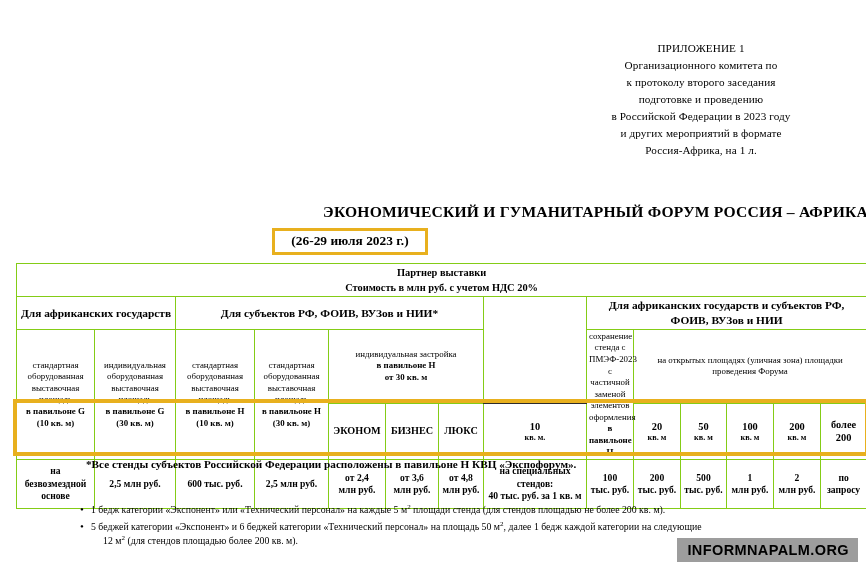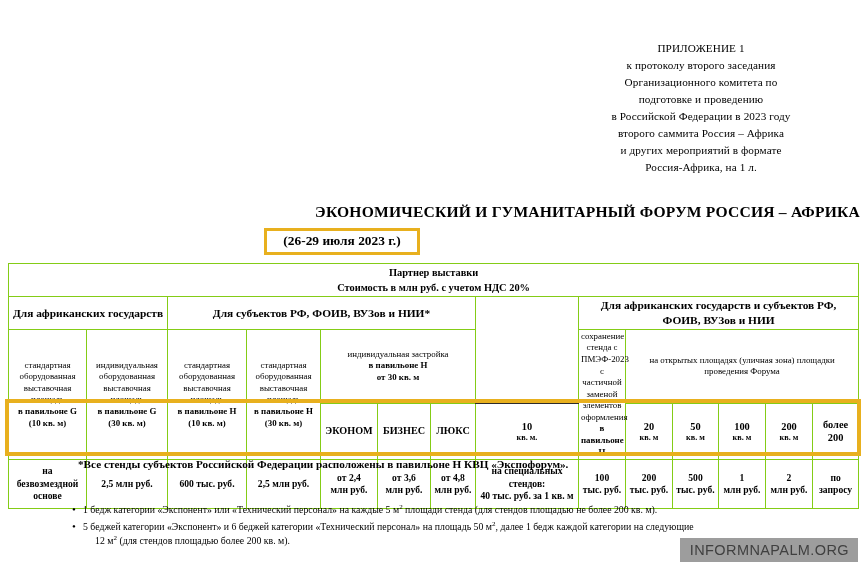--- a/index.html
+++ b/index.html
@@ -4,21 +4,21 @@
 <style>
   html,body{margin:0;padding:0;}
   body{
     width:866px;height:567px;
     background:#ffffff;
     font-family:"Liberation Serif", serif;
     color:#000;
     position:relative;
     overflow:hidden;
   }
-  .page{position:absolute;inset:0;}
+  .page{position:absolute;inset:0;margin-left:8px;}
 
   
   .appendix{
     position:absolute;
     top:40px; right:20px;
     width:290px;
     text-align:center;
     font-size:11.2px;
     line-height:1.52;
     letter-spacing:.1px;
@@ -107,40 +107,39 @@
   .bul{position:relative;padding-left:11px;margin-bottom:3px;}
   .bul .dot{position:absolute;left:0;top:-1px;font-size:11px;line-height:1.3;}
   .bul .cont{display:block;padding-left:12px;}
   sup{font-size:.72em;vertical-align:super;line-height:0;}
 
   
   .watermark{
     position:absolute;
     right:8px; bottom:5px;
     background:#9d9d9d;
-    color:#404040;
+    color:#000000;
     font-family:"Liberation Sans", sans-serif;
-    font-weight:normal;
+    font-weight:bold;
     font-size:14.5px;
     letter-spacing:.4px;
     padding:4px 9px 4px 10px;
   }
 </style>
 </head>
 <body>
 
 <div class="page">
 
   <div class="appendix">
     <div class="ap-line">ПРИЛОЖЕНИЕ 1</div>
+    <div class="ap-line">Организационного комитета по</div>
     <div class="ap-line">к протоколу второго заседания</div>
-    <div class="ap-line">Организационного комитета по</div>
     <div class="ap-line">подготовке и проведению</div>
     <div class="ap-line">в Российской Федерации в 2023 году</div>
-    <div class="ap-line">второго саммита Россия – Африка</div>
     <div class="ap-line">и других мероприятий в формате</div>
     <div class="ap-line">Россия-Африка, на 1 л.</div>
   </div>
 
   <div class="title">ЭКОНОМИЧЕСКИЙ И ГУМАНИТАРНЫЙ ФОРУМ РОССИЯ – АФРИКА</div>
   <div class="datebox-wrap">
     <span class="datebox">(26-29 июля 2023 г.)</span>
   </div>
 
   <table class="tbl">

